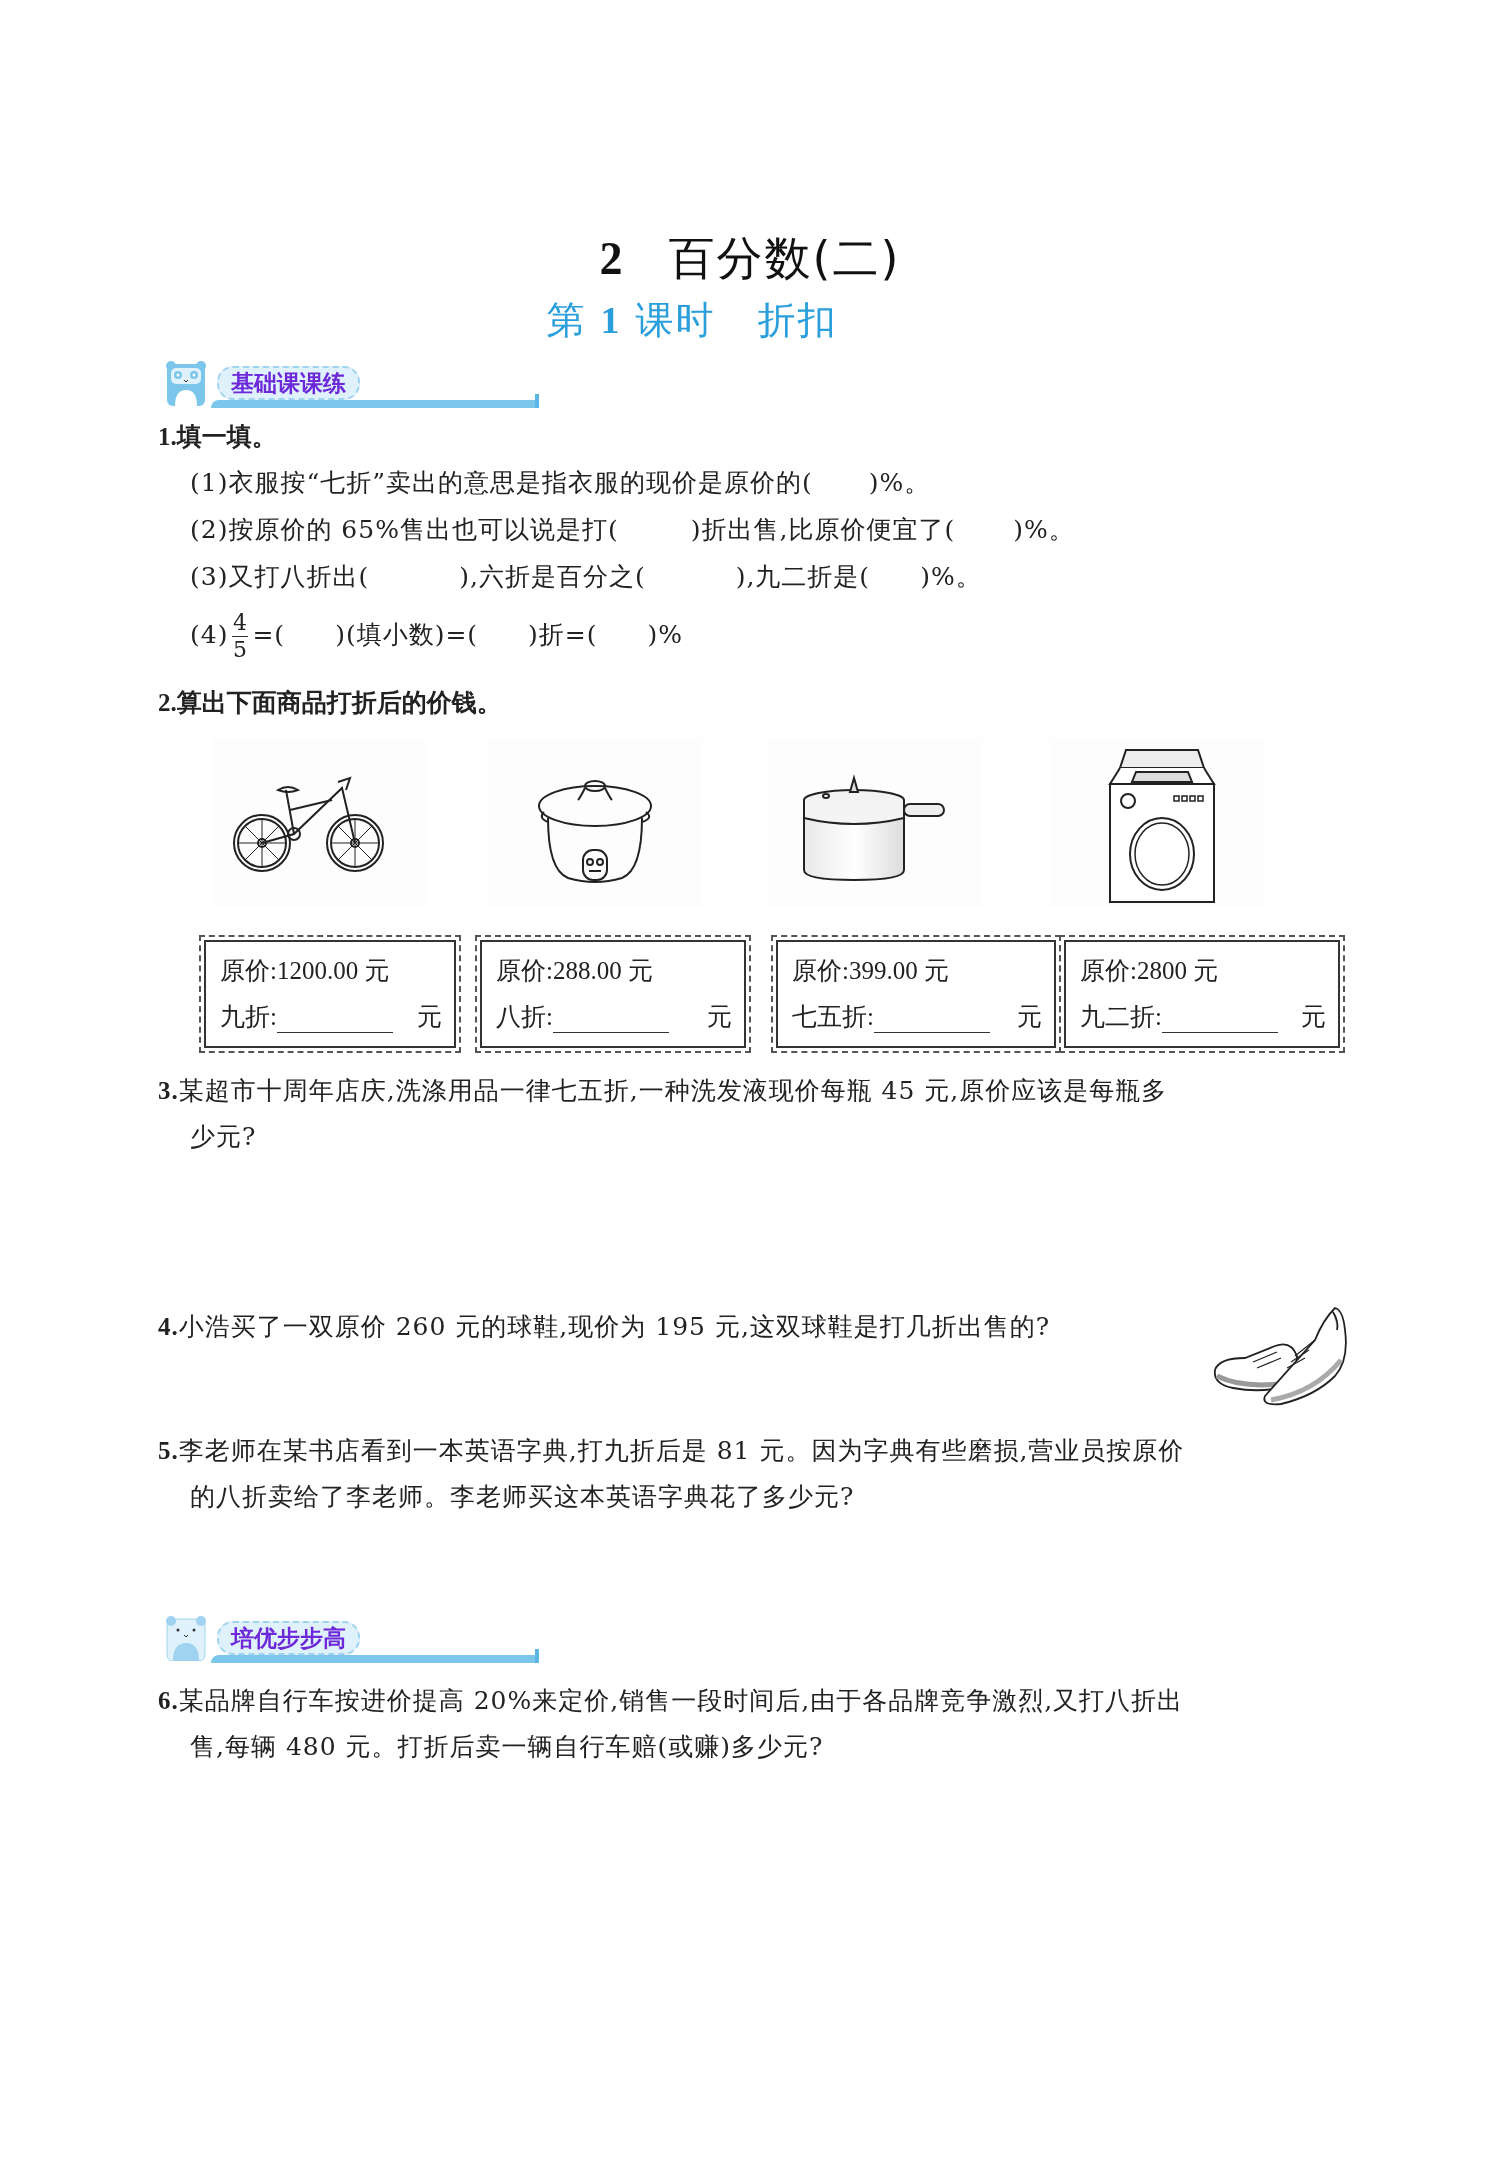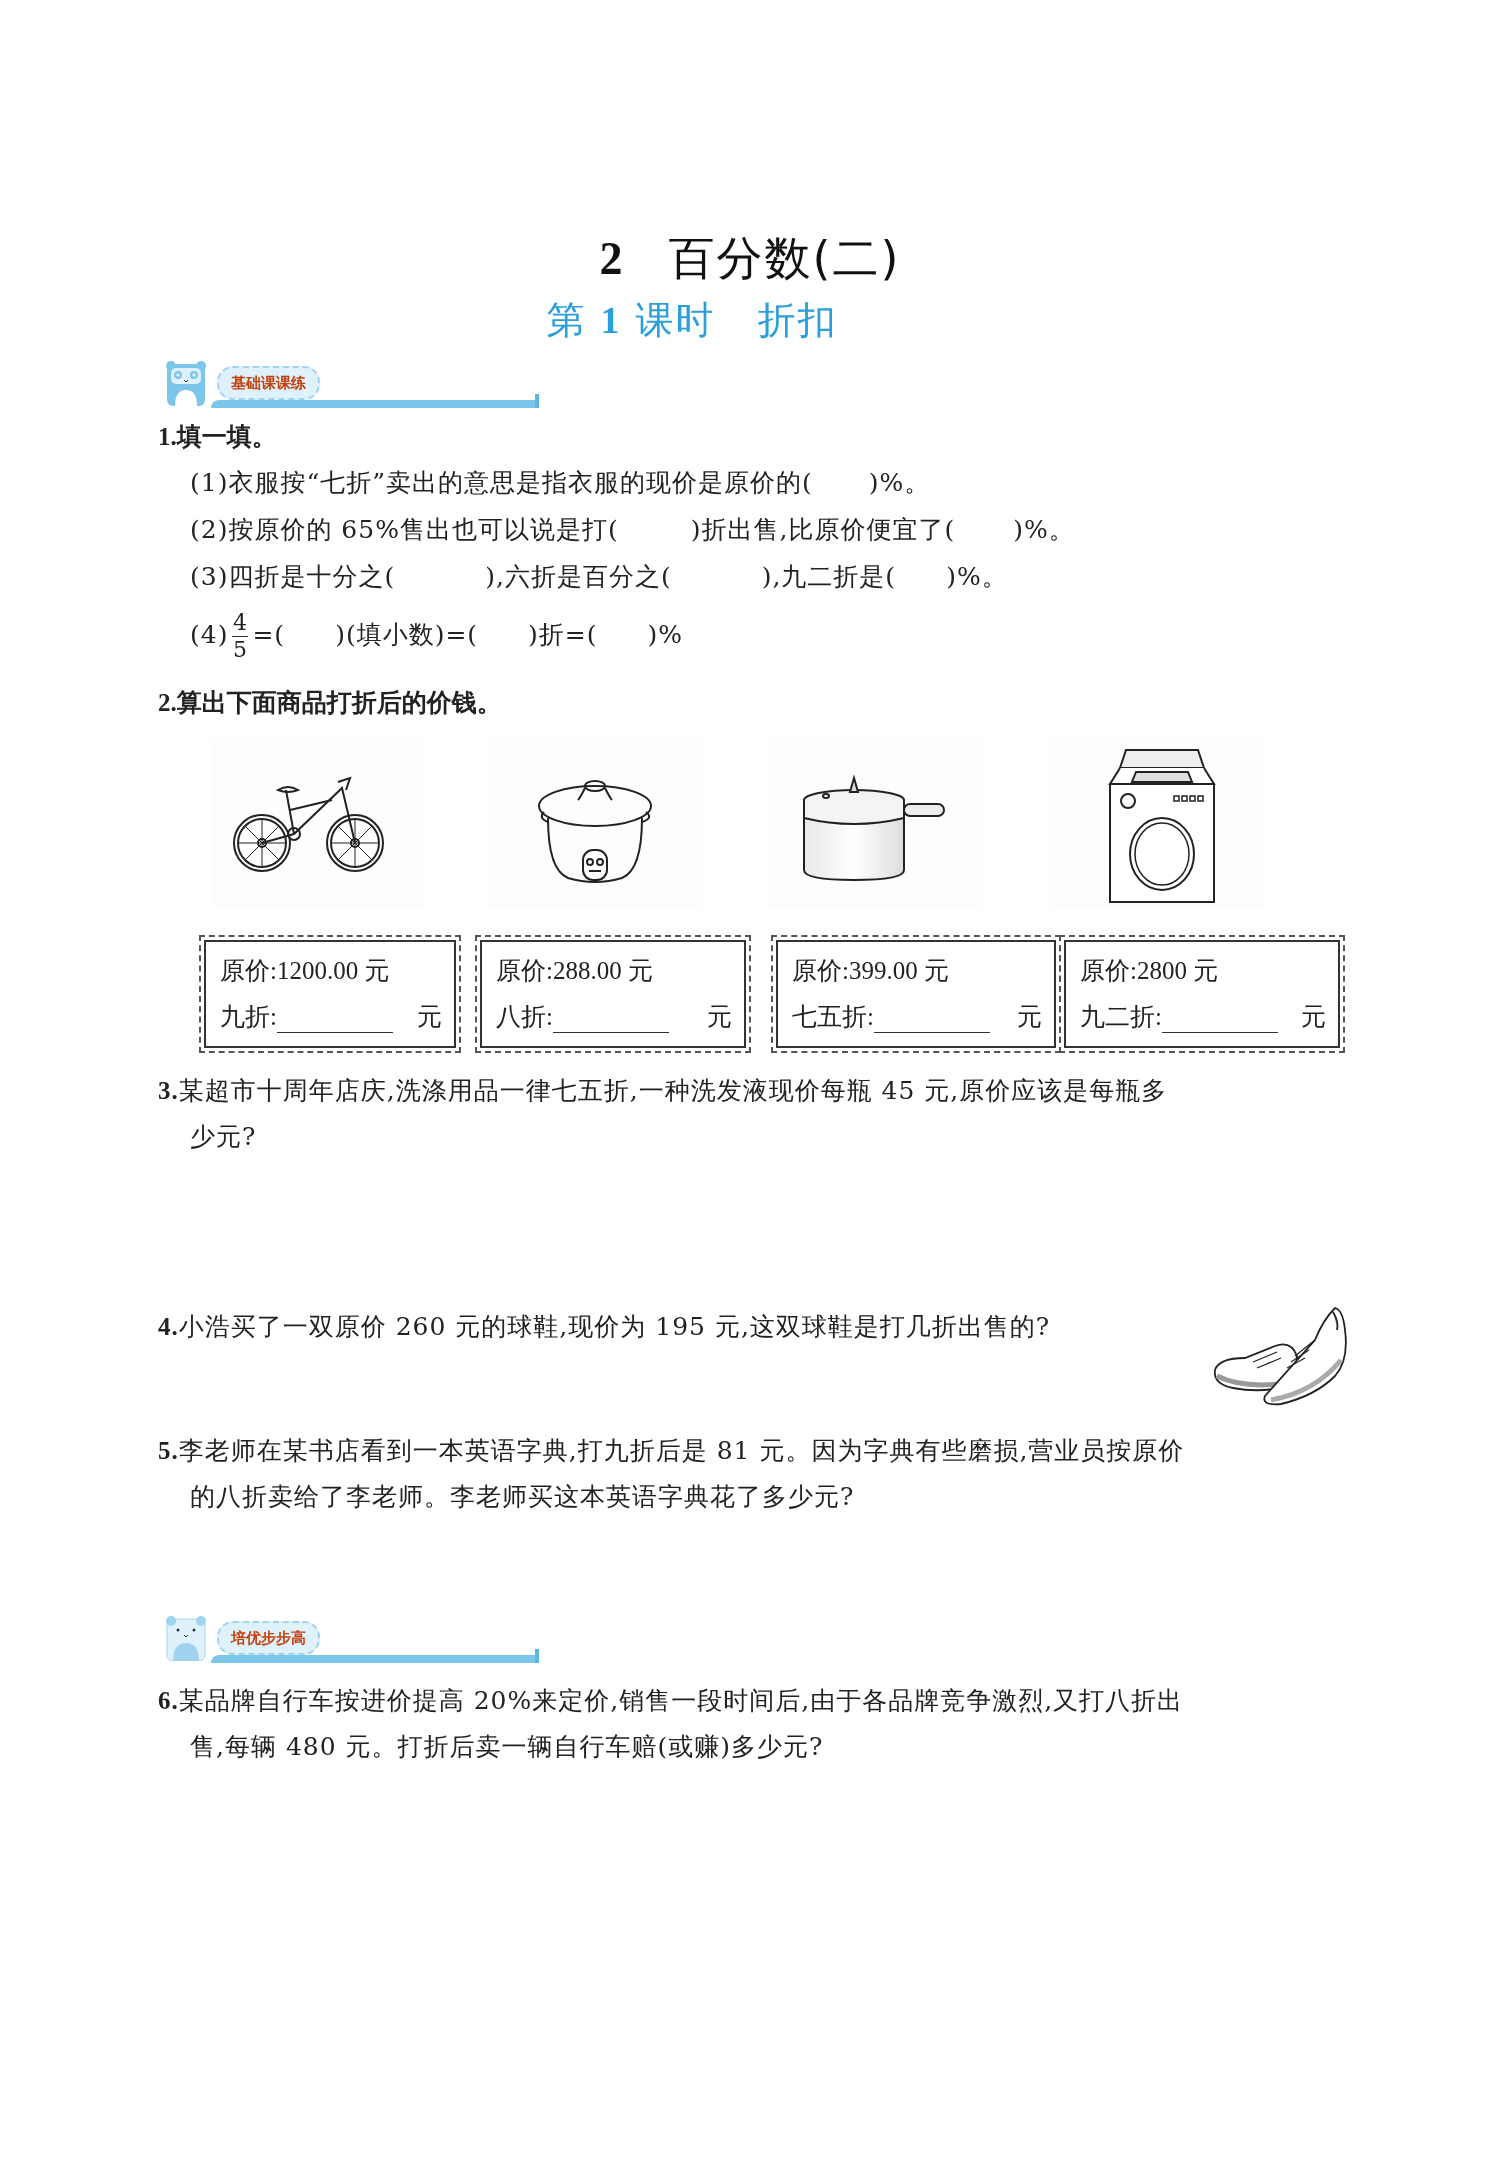--- a/index.html
+++ b/index.html
@@ -12,21 +12,21 @@
   .subtitle { top:295px; left:0; width:1384px; text-align:center; font-size:38px; color:#2b9fdb;
               font-family:"DejaVu Sans","Liberation Sans",sans-serif; letter-spacing:2px; }
   .subtitle .one { font-family:"Liberation Serif",serif; font-weight:bold; }
   .subtitle .gap { display:inline-block; width:42px; }
 
   .badge { height:52px; }
   .badge .bear { position:absolute; left:10px; top:0; width:42px; height:46px; }
   .badge .pill { position:absolute; left:62px; top:6px; height:30px; padding:0 12px;
                  background:#dff1fb; border:2px dashed #9fd3ef; border-radius:16px;
                  font-family:"DejaVu Sans","Liberation Sans",sans-serif; font-weight:bold;
-                 font-size:15px; line-height:30px; color:#c2410c; }
+                 font-size:23px; line-height:30px; color:#6d28d9; }
   .badge .bar { position:absolute; left:56px; top:40px; width:328px; height:8px; background:#7cc6ec;
                 border-radius:8px 0 0 0; }
   .badge .bar:after { content:""; position:absolute; right:0; top:-6px; width:4px; height:14px; background:#5bb5e6; }
   .qh { font-family:"DejaVu Sans","Liberation Sans",sans-serif; font-weight:bold; font-size:25px; }
   .qh .n { font-family:"Liberation Serif",serif; font-weight:bold; }
   .sub { font-size:25px; letter-spacing:1px; white-space:nowrap; }
   .blank { display:inline-block; }
   .frac { display:inline-block; vertical-align:middle; text-align:center; line-height:22px; font-size:22px; margin:0 4px; }
   .frac span { display:block; }
   .frac .line { border-top:1.5px solid #333; width:16px; margin:2px auto; }
@@ -71,21 +71,21 @@
 <div class="abs qh" style="top:420px;left:158px;">
   <span class="n">1.</span><span>填一填。</span>
 </div>
 <div class="abs sub" style="top:466px;left:190px;">
   <span>(1)</span><span>衣服按“七折”卖出的意思是指衣服的现价是原价的(</span><span class="blank" style="width:56px;"></span><span>)%。</span>
 </div>
 <div class="abs sub" style="top:513px;left:190px;">
   <span>(2)</span><span>按原价的 65%售出也可以说是打(</span><span class="blank" style="width:72px;"></span><span>)折出售,比原价便宜了(</span><span class="blank" style="width:58px;"></span><span>)%。</span>
 </div>
 <div class="abs sub" style="top:560px;left:190px;">
-  <span>(3)</span><span>四折是十分之(</span><span class="blank" style="width:90px;"></span><span>),六折是百分之(</span><span class="blank" style="width:90px;"></span><span>),九二折是(</span><span class="blank" style="width:50px;"></span><span>)%。</span>
+  <span>(3)</span><span>又打八折出(</span><span class="blank" style="width:90px;"></span><span>),六折是百分之(</span><span class="blank" style="width:90px;"></span><span>),九二折是(</span><span class="blank" style="width:50px;"></span><span>)%。</span>
 </div>
 <div class="abs sub" style="top:612px;left:190px;">
   <span>(4)</span><span class="frac"><span>4</span><span class="line"></span><span>5</span></span><span>=(</span><span class="blank" style="width:50px;"></span><span>)(填小数)=(</span><span class="blank" style="width:50px;"></span><span>)折=(</span><span class="blank" style="width:50px;"></span><span>)%</span>
 </div>
 
 <div class="abs qh" style="top:686px;left:158px;">
   <span class="n">2.</span><span>算出下面商品打折后的价钱。</span>
 </div>
 
 <div class="imgbox" style="left:212px;">

